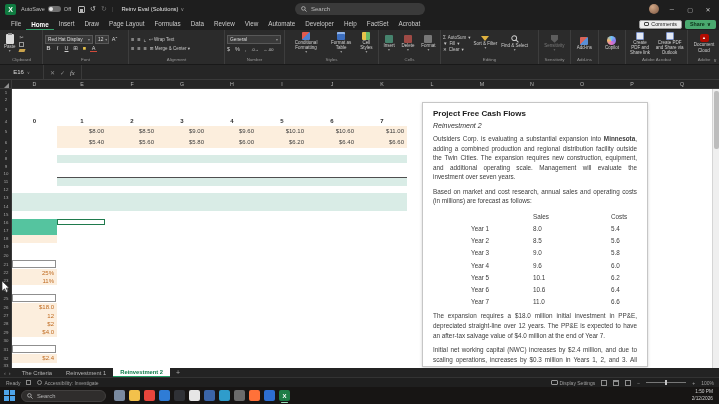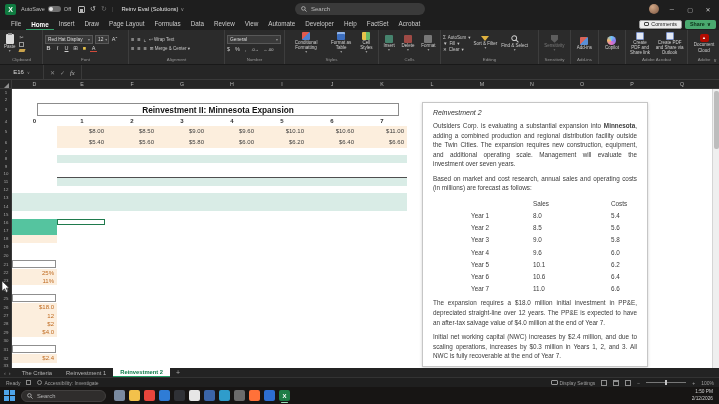--- a/index.html
+++ b/index.html
@@ -493,21 +493,20 @@
         <div class="band" style="left: 57px; top: 37px; width: 350px; height: 22px; background: rgb(252, 238, 221);"></div>
         <div class="band" style="left: 57px; top: 66px; width: 350px; height: 8px; background: rgb(217, 236, 230);"></div>
         <div class="band" style="left: 57px; top: 89px; width: 350px; height: 8px; background: rgb(217, 236, 230);"></div>
         <div class="band" style="left: 12px; top: 104px; width: 395px; height: 18px; background: rgb(217, 236, 230);"></div>
         <div class="band" style="left: 12px; top: 130px; width: 45px; height: 16px; background: rgb(85, 196, 159);"></div>
         <div class="band" style="left: 12px; top: 146px; width: 45px; height: 8px; background: rgb(252, 238, 221);"></div>
         <div class="band" style="left: 12px; top: 180px; width: 45px; height: 16px; background: rgb(252, 238, 221);"></div>
         <div class="band" style="left: 12px; top: 214px; width: 45px; height: 34px; background: rgb(252, 238, 221);"></div>
         <div class="band" style="left: 12px; top: 265px; width: 45px; height: 9px; background: rgb(252, 238, 221);"></div>
         <div class="bline" style="left: 57px; top: 88px; width: 350px;"></div>
-        <div class="titlecell" style="left: 37px; top: 14px; width: 362px; height: 13px;">Reinvestment II: Minnesota Expansion</div>
         <div class="outcell" style="left: 12px; top: 171px; width: 44px; height: 8px;"></div>
         <div class="outcell" style="left: 12px; top: 205px; width: 44px; height: 8px;"></div>
         <div class="outcell" style="left: 12px; top: 256px; width: 44px; height: 8px;"></div>
         <div class="cell year" style="left: 12px; top: 28px; width: 45px; height: 9px; line-height: 9px;">0</div>
         <div class="cell year" style="left: 57px; top: 28px; width: 50px; height: 9px; line-height: 9px;">1</div>
         <div class="cell year" style="left: 107px; top: 28px; width: 50px; height: 9px; line-height: 9px;">2</div>
         <div class="cell year" style="left: 157px; top: 28px; width: 50px; height: 9px; line-height: 9px;">3</div>
         <div class="cell year" style="left: 207px; top: 28px; width: 50px; height: 9px; line-height: 9px;">4</div>
         <div class="cell year" style="left: 257px; top: 28px; width: 50px; height: 9px; line-height: 9px;">5</div>
         <div class="cell year" style="left: 307px; top: 28px; width: 50px; height: 9px; line-height: 9px;">6</div>
@@ -576,20 +575,21 @@
     <div class="vthumb"></div>
   </div>
   <div class="hscroll">
     <span class="harrow" style="left:2px">◂</span>
     <div class="hthumb"></div>
     <span class="harrow" style="right:2px">▸</span>
   </div>
   <div class="scorner"></div>
 
   <div class="card">
+    <h1>Project Free Cash Flows</h1>
     <h2>Reinvestment 2</h2>
     <p><span>Outsiders Corp. is evaluating a substantial expansion into </span><b>Minnesota</b><span>, adding a combined production and regional distribution facility outside the Twin Cities. The expansion requires new construction, equipment, and additional operating scale. Management will evaluate the investment over seven years.</span></p>
     <p>Based on market and cost research, annual sales and operating costs (in millions) are forecast as follows:</p>
     <div class="ptable">
       <div class="phead">
         <span class="pyear"></span>
         <span class="psales">Sales</span>
         <span class="pcosts">Costs</span>
       </div>
       <div>

